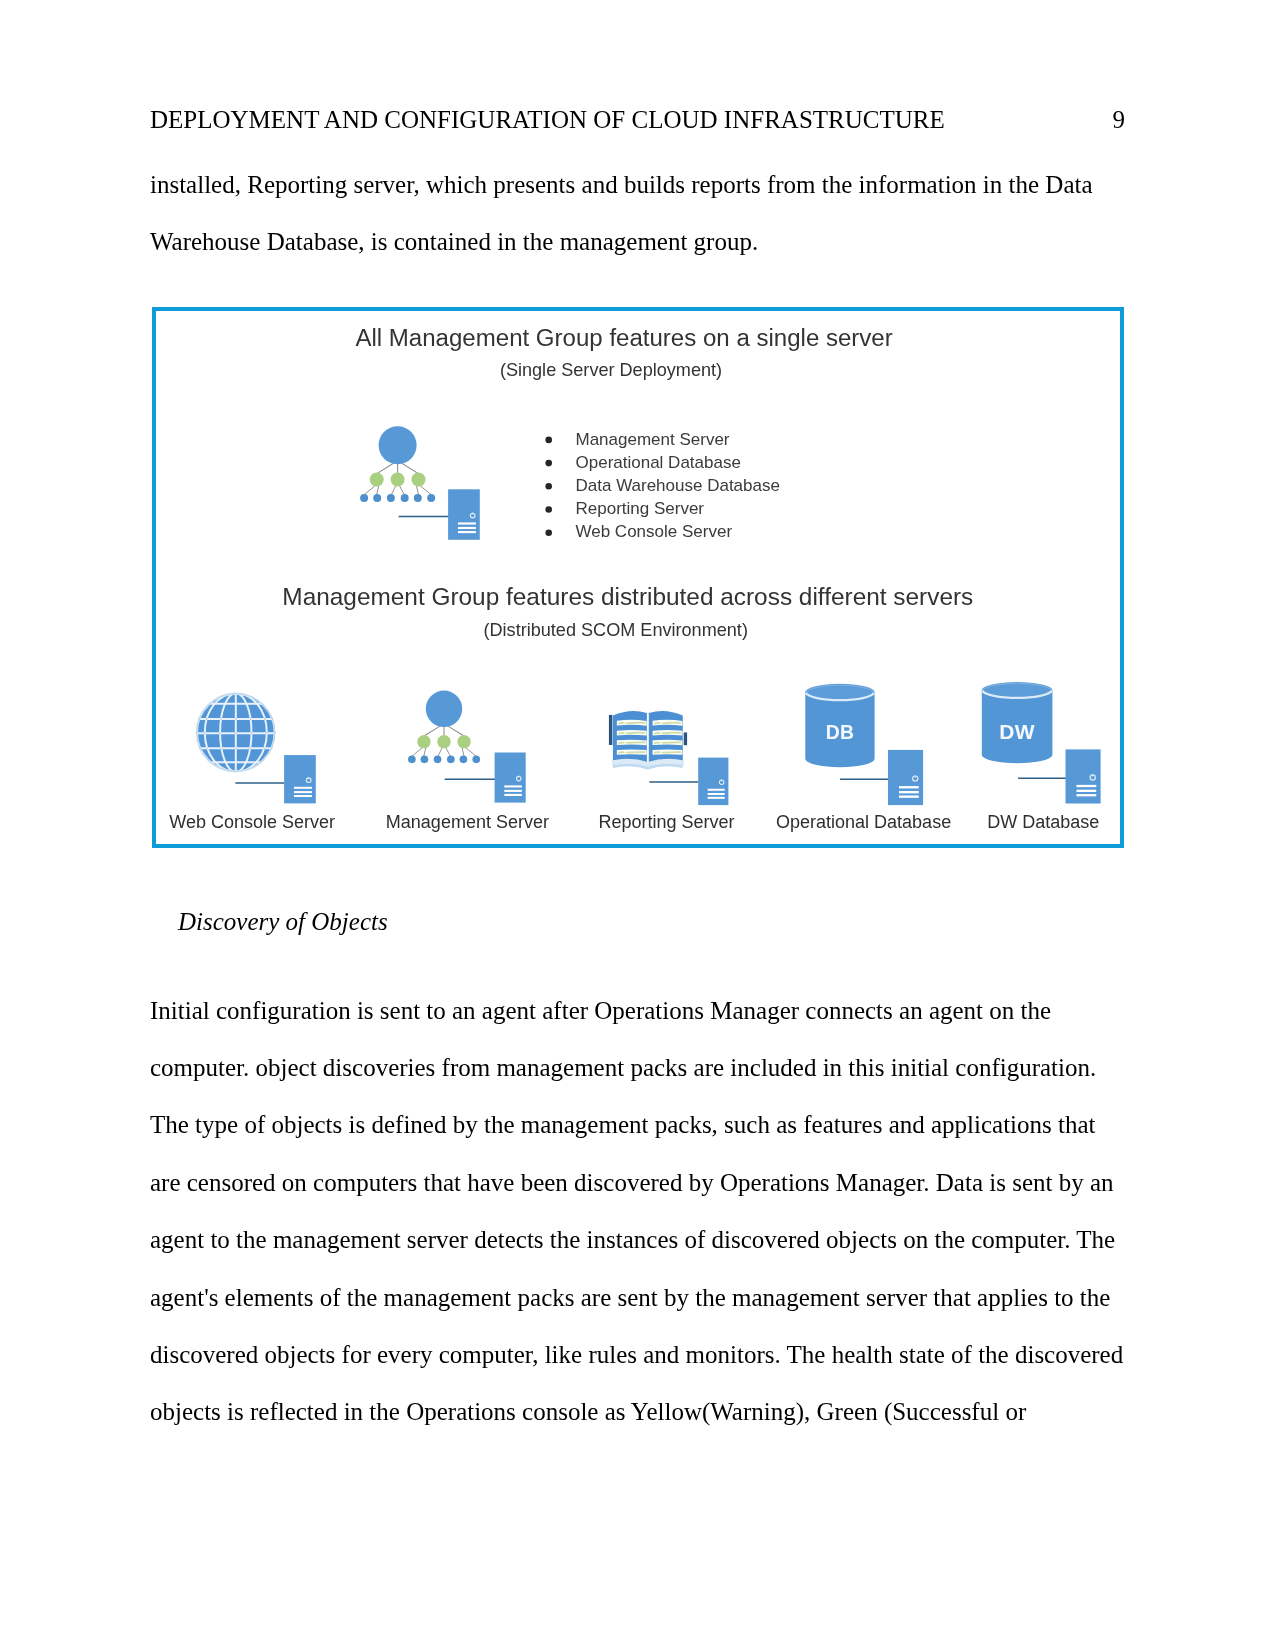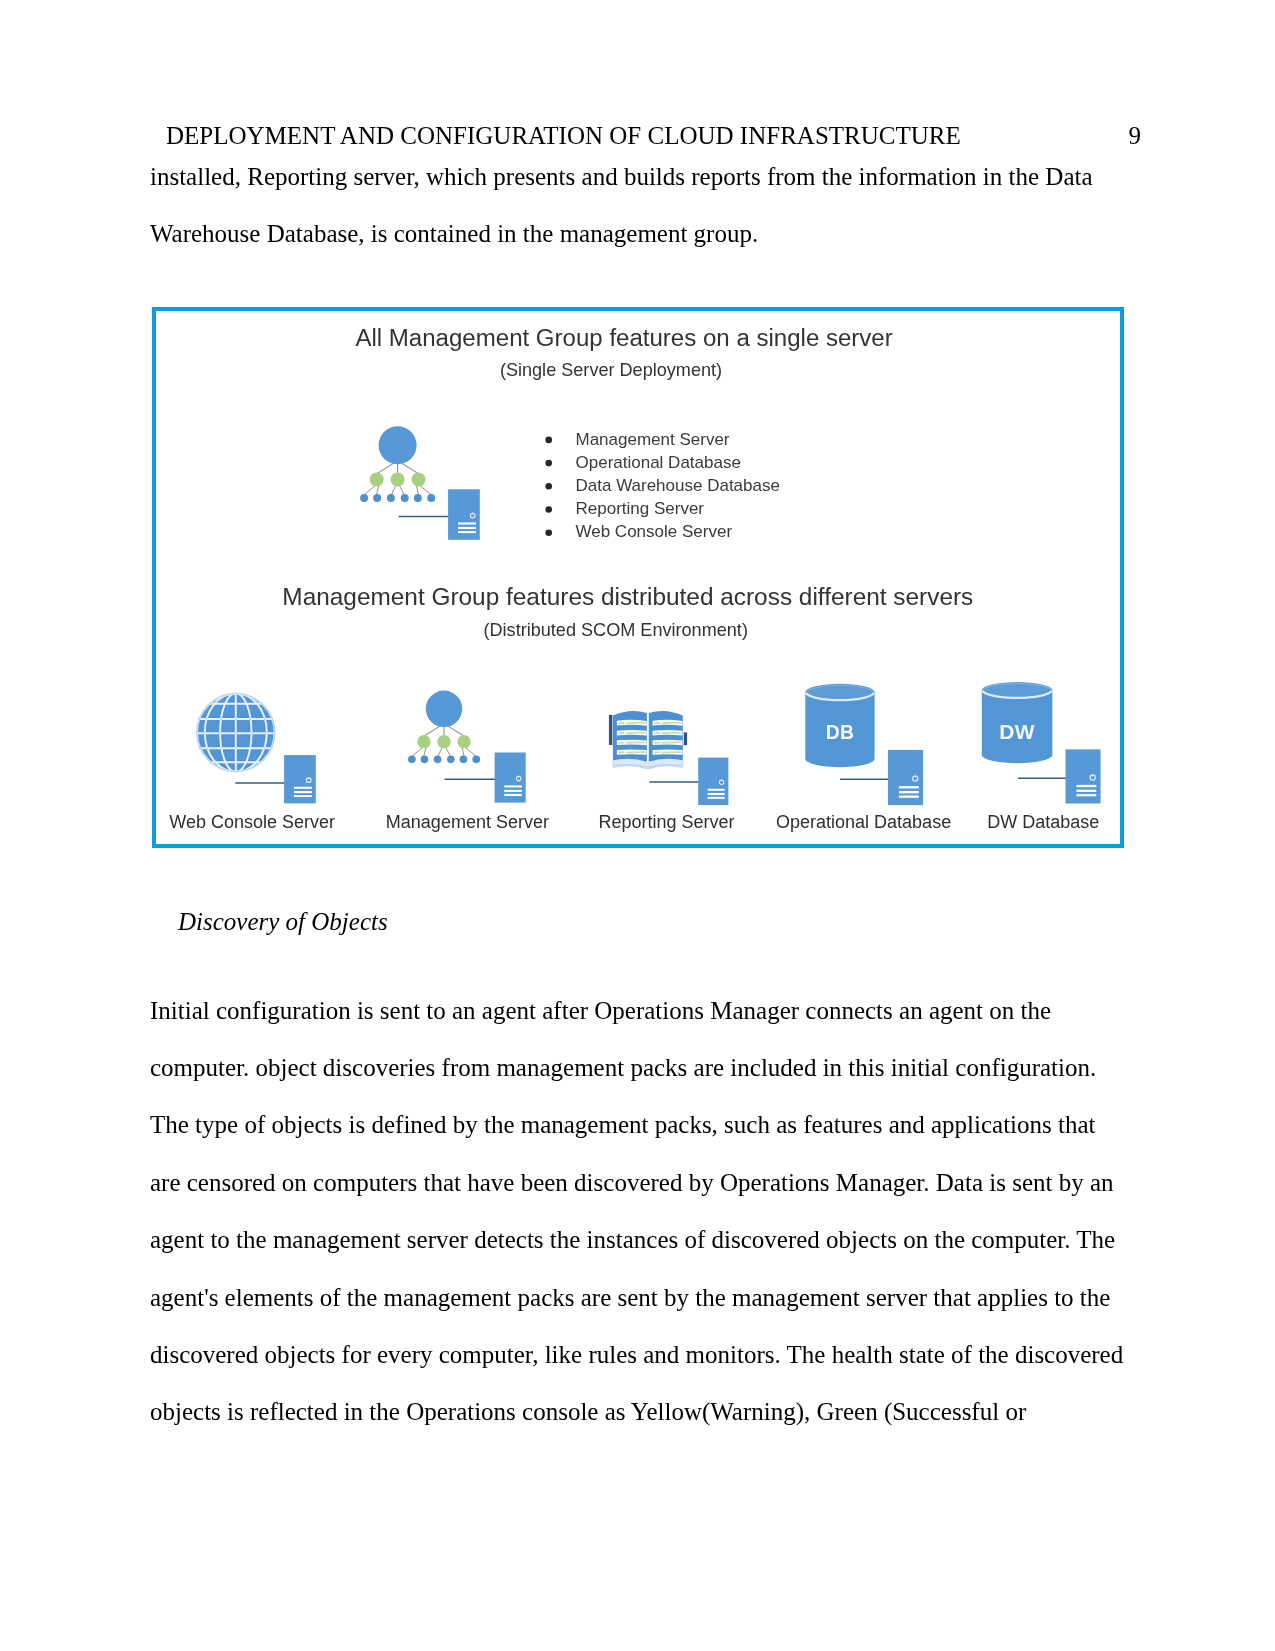--- a/index.html
+++ b/index.html
@@ -6,42 +6,42 @@
   html, body { margin:0; padding:0; background:#ffffff; }
   body {
     width:1275px; height:1651px;
     font-family:"Liberation Serif", serif;
     color:#000000;
     overflow:hidden;
     -webkit-font-smoothing:antialiased;
   }
   .page { position:relative; width:1275px; height:1651px; background:#fff; }
 
-  .running-header { position:absolute; left:166px; top:105px; width:975px; height:30px;margin-top:16px; }
+  .running-header { position:absolute; left:150px; top:105px; width:975px; height:30px; }
   .running-head-text { position:absolute; left:0; top:0; font-size:25px; line-height:30px; white-space:nowrap; }
   .page-number { position:absolute; right:0; top:0; font-size:25px; line-height:30px; }
 
   .para { position:absolute; left:150px; width:980px; font-size:25px;
      line-height:57.4px; text-align:left; }
   .heading-italic { position:absolute; left:150px; font-size:25px; line-height:57.4px; font-style:italic; }
 
   .figure { position:absolute; left:152px; top:307px; width:972px; height:541px;border-radius:23px; }
   .figure svg { display:block; }
 </style>
 </head>
 <body>
 
 <div class="page">
 
   <div class="running-header">
     <div class="running-head-text">DEPLOYMENT AND CONFIGURATION OF CLOUD INFRASTRUCTURE</div>
     <div class="page-number">9</div>
   </div>
 
-  <div class="para" style="top:148px;">installed, Reporting server, which presents and builds reports from the information in the Data Warehouse Database, is contained in the management group.</div>
+  <div class="para" style="top:156px;">installed, Reporting server, which presents and builds reports from the information in the Data Warehouse Database, is contained in the management group.</div>
 
   <div class="figure">
     <svg id="fig-svg" width="972" height="541" viewBox="0 0 972 541" xmlns="http://www.w3.org/2000/svg">
         <rect x="2" y="2" width="968" height="537" fill="#ffffff" stroke="#0D9CD7" stroke-width="4"></rect>
         <text x="472.1" y="39" font-size="24.05" text-anchor="middle" font-family="&quot;Liberation Sans&quot;, sans-serif" fill="#333333">All Management Group features on a single server</text>
         <text x="459" y="69.2" font-size="18.1" text-anchor="middle" font-family="&quot;Liberation Sans&quot;, sans-serif" fill="#333333">(Single Server Deployment)</text>
         <text x="475.8" y="298.1" font-size="24.4" text-anchor="middle" font-family="&quot;Liberation Sans&quot;, sans-serif" fill="#333333">Management Group features distributed across different servers</text>
         <text x="463.7" y="328.5" font-size="18.1" text-anchor="middle" font-family="&quot;Liberation Sans&quot;, sans-serif" fill="#333333">(Distributed SCOM Environment)</text>
         <g>
           <circle cx="396.7" cy="132.9" r="3.3" fill="#262626"></circle>

